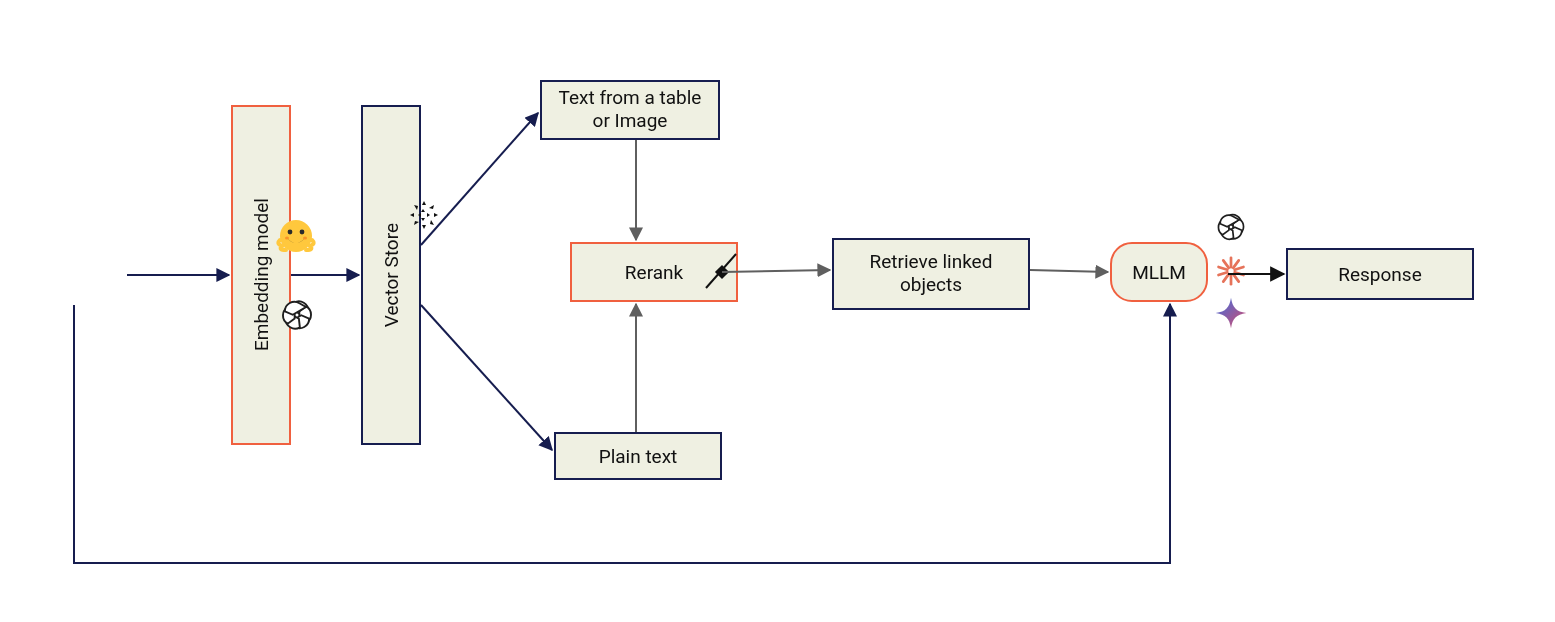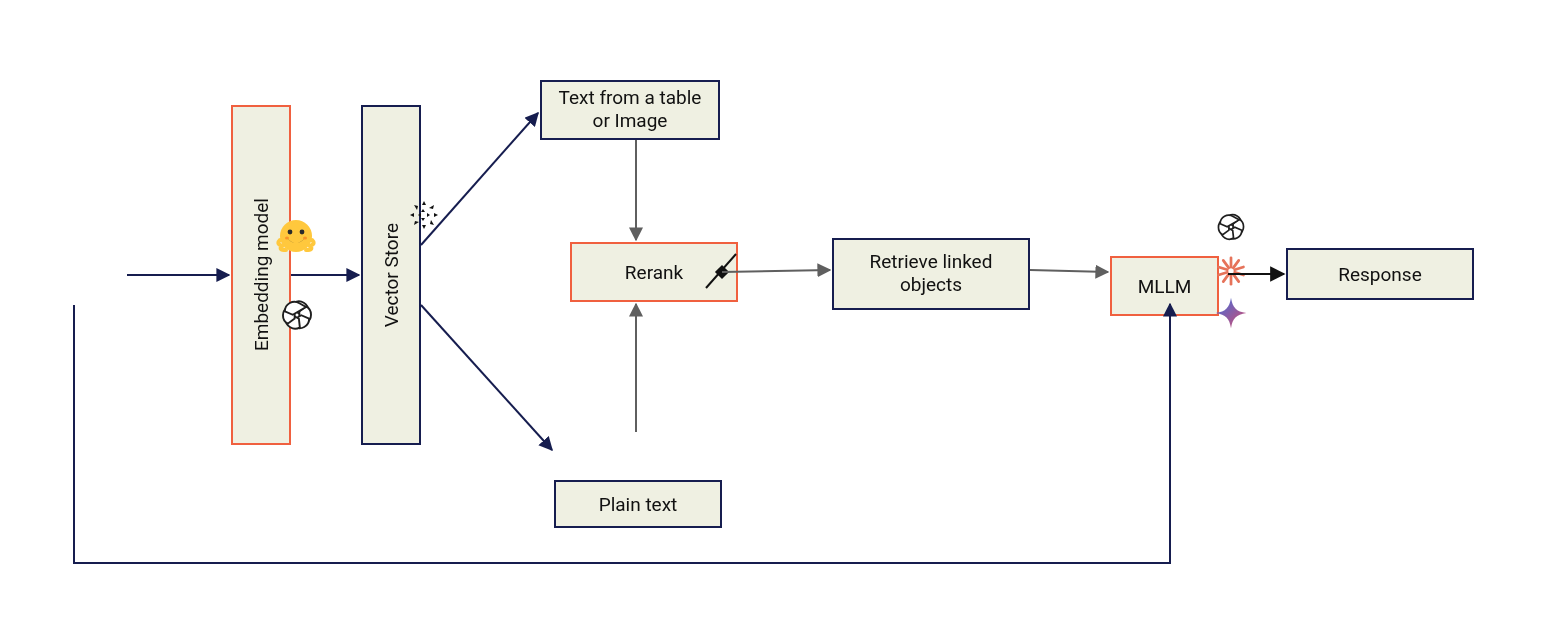--- a/index.html
+++ b/index.html
@@ -66,29 +66,29 @@
   </div>
 
   <div class="box" style="left:540px; top:80px; width:180px; height:60px; line-height:1.2;">
     <span>Text from a table or Image</span>
   </div>
 
   <div class="box red" style="left:554px; top:242px; width:168px; height:60px;margin-left:16px;">
     <span>Rerank</span>
   </div>
 
-  <div class="box" style="left:554px; top:432px; width:168px; height:48px;margin-top:48px;">
+  <div class="box" style="left:554px; top:432px; width:168px; height:48px;">
     <span>Plain text</span>
   </div>
 
   <div class="box" style="left:832px; top:238px; width:198px; height:72px; line-height:1.2;">
     <span>Retrieve linked objects</span>
   </div>
 
-  <div class="box red" style="left:1110px; top:256px; width:109px; height:60px;">
+  <div class="box red" style="left:1110px; top:242px; width:98px; height:60px;border-radius:22px;">
     <span>MLLM</span>
   </div>
 
   <div class="box" style="left:1286px; top:248px; width:188px; height:52px;">
     <span>Response</span>
   </div>
 
   <div class="icon-slot" style="left:276px; top:216px; width:40px; height:40px;">
     <svg viewBox="0 0 40 40" width="40" height="40">
       <circle cx="20" cy="20" r="16" fill="#ffc83d"></circle>

